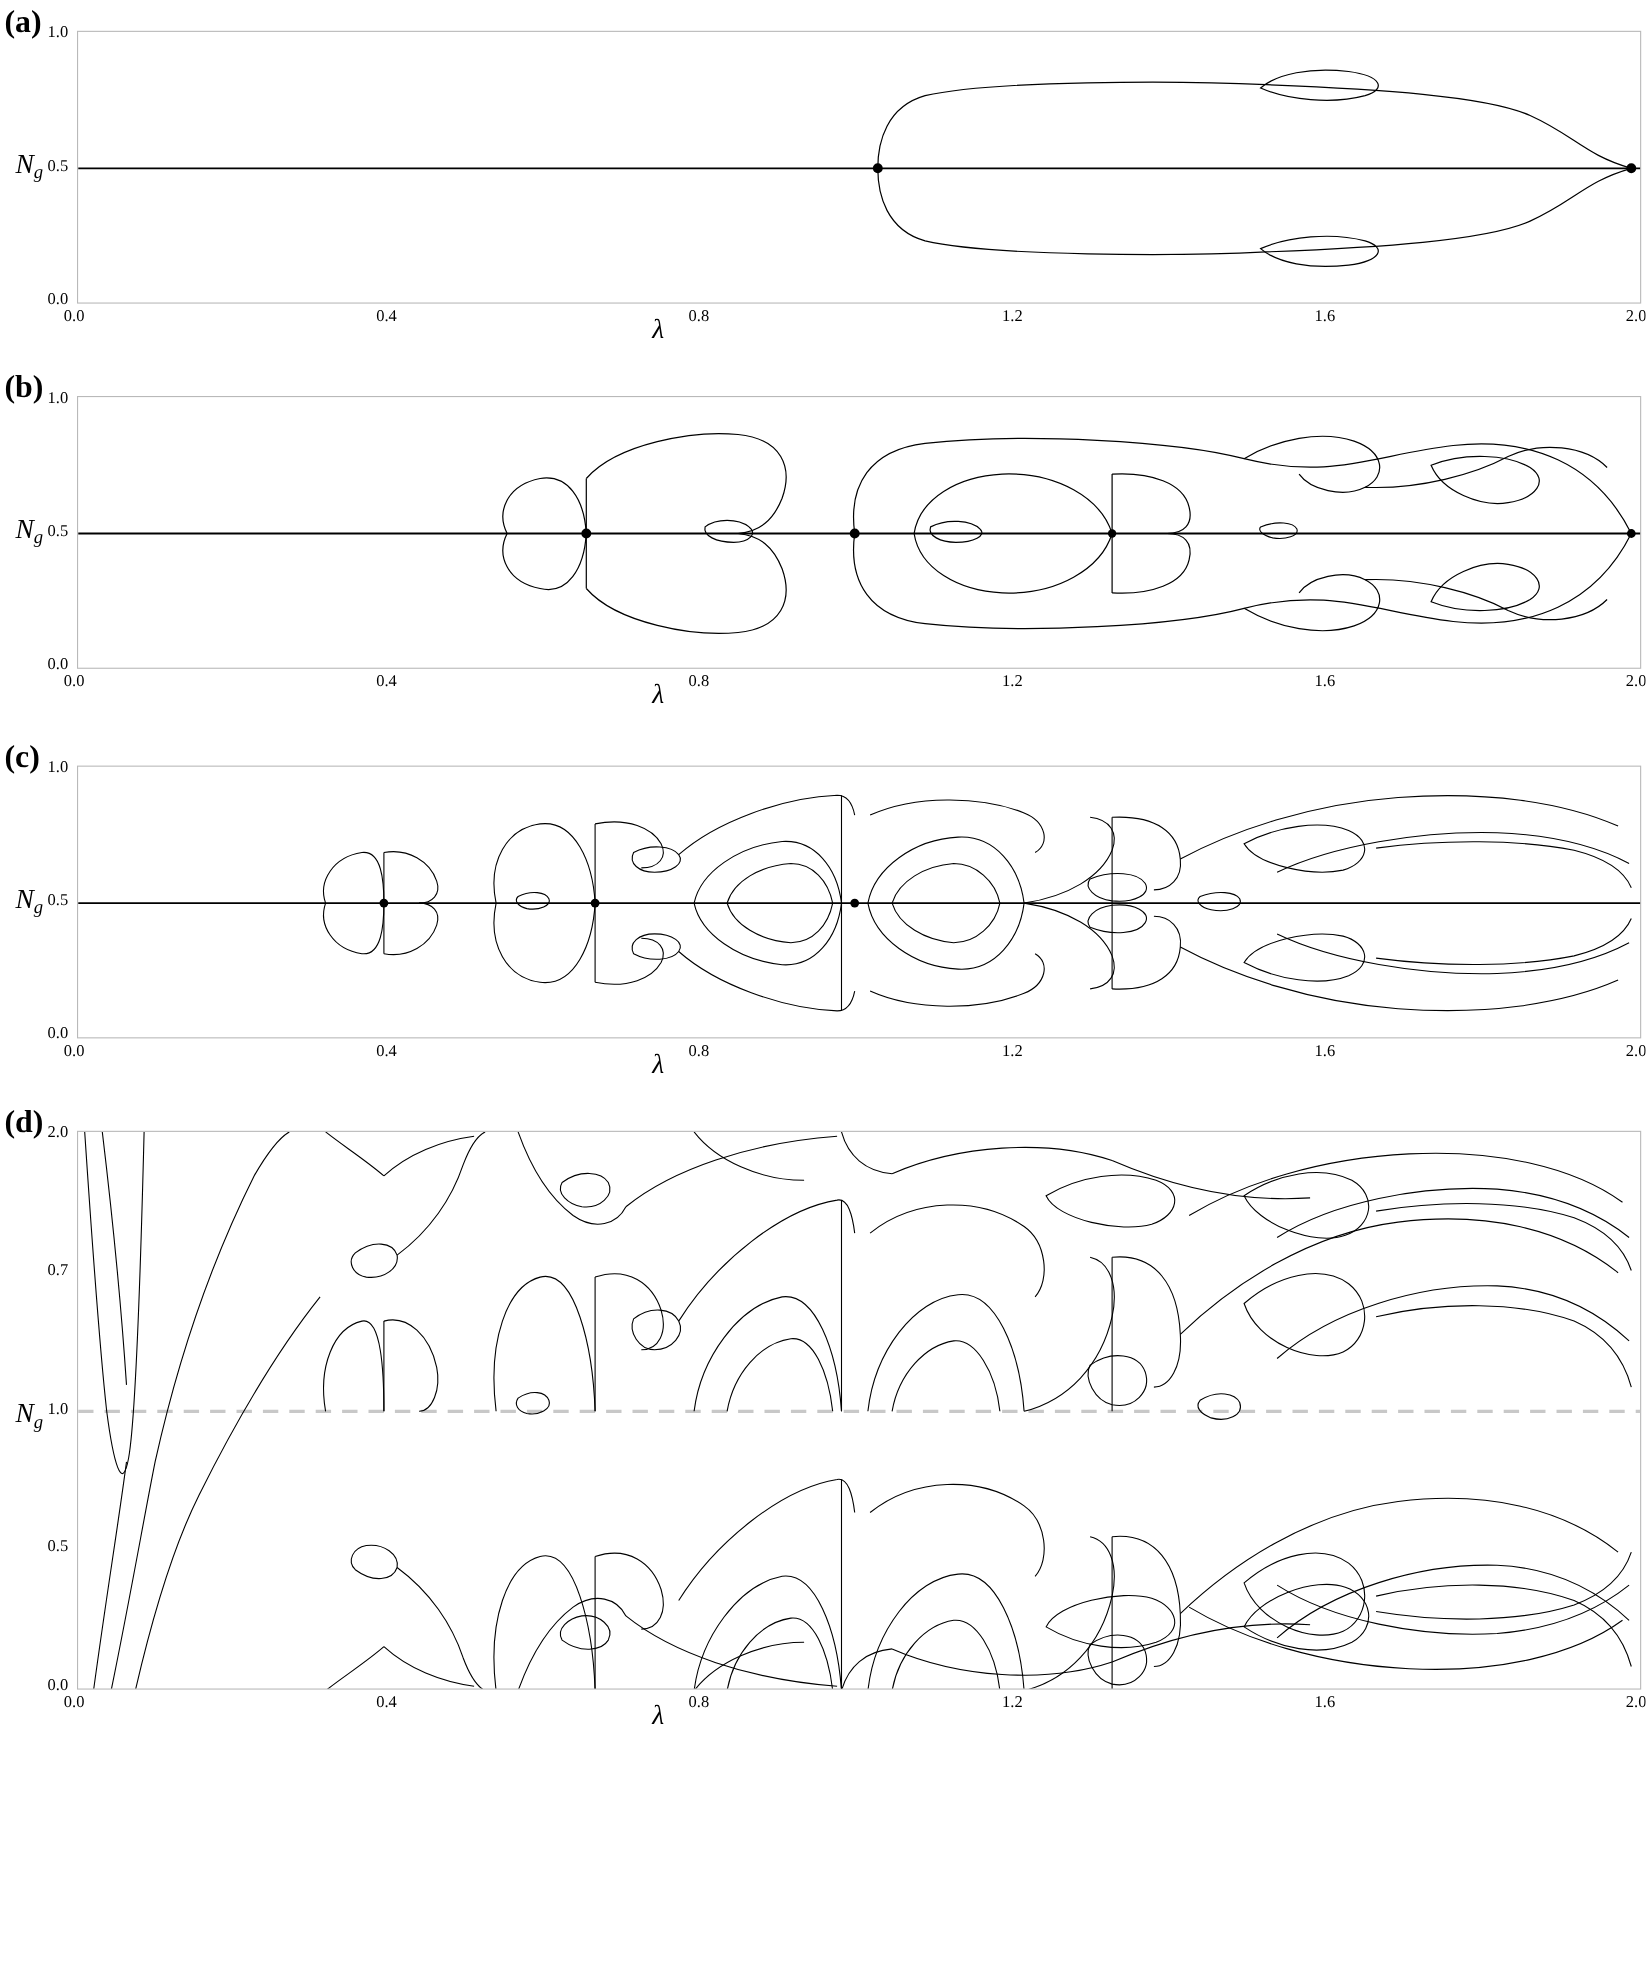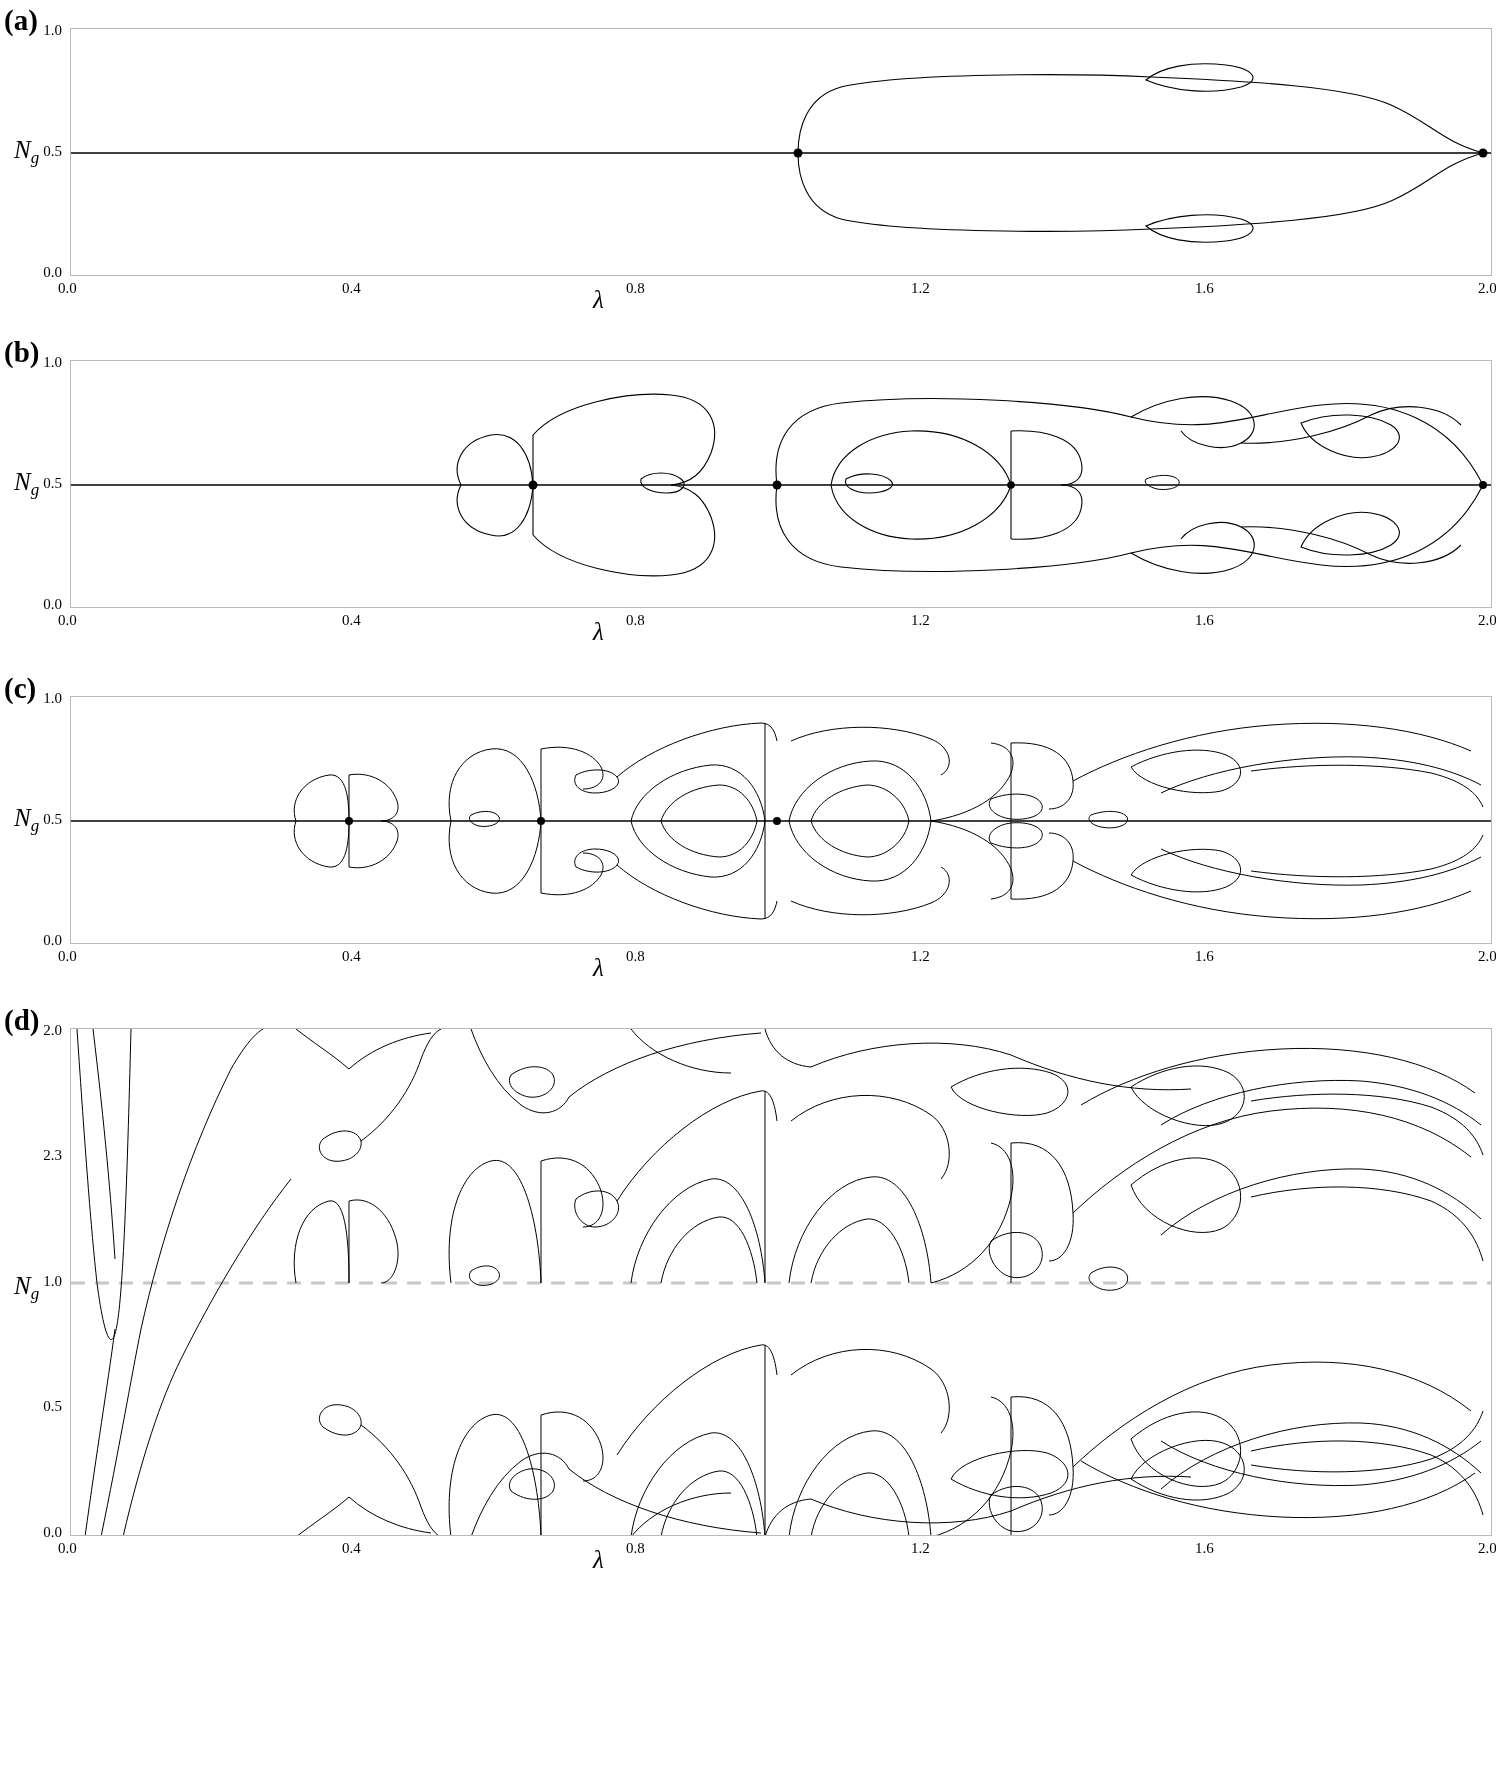--- a/index.html
+++ b/index.html
@@ -266,21 +266,21 @@
     <div class="tick-label" style="left:1478px; top:280px;">2.0</div>
     <div class="xlabel" style="left:593px; top:286px;">λ</div>
   </div>
 
   <div class="panel" style="top:1000px;height:790px;">
     <div class="panel-tag" style="top:4px;">(d)</div>
     <div class="ylabel" style="left:14px; top:272px;">
       <span>N</span><span class="sub">g</span>
     </div>
     <div class="ytick-label" style="left:36px; top:22px; width:26px;">2.0</div>
-    <div class="ytick-label" style="left:36px; top:147px; width:26px;">2.3</div>
+    <div class="ytick-label" style="left:36px; top:147px; width:26px;">0.7</div>
     <div class="ytick-label" style="left:36px; top:273px; width:26px;">1.0</div>
     <div class="ytick-label" style="left:36px; top:398px; width:26px;">0.5</div>
     <div class="ytick-label" style="left:36px; top:524px; width:26px;">0.0</div>
 
     <div class="plotbox" style="left:70px; top:28px; width:1422px; height:508px;">
       <svg class="curves" width="1422" height="508" viewBox="0 0 1422 508">
 
         <line x1="0" y1="254" x2="1422" y2="254" stroke="#c8c8c8" stroke-width="3" stroke-dasharray="14,10"></line>
 
         <path d="M6,0 C14,120 20,200 26,254 C32,300 40,330 46,296 C52,262 56,160 60,0" fill="none" stroke="#000" stroke-width="1"></path>

